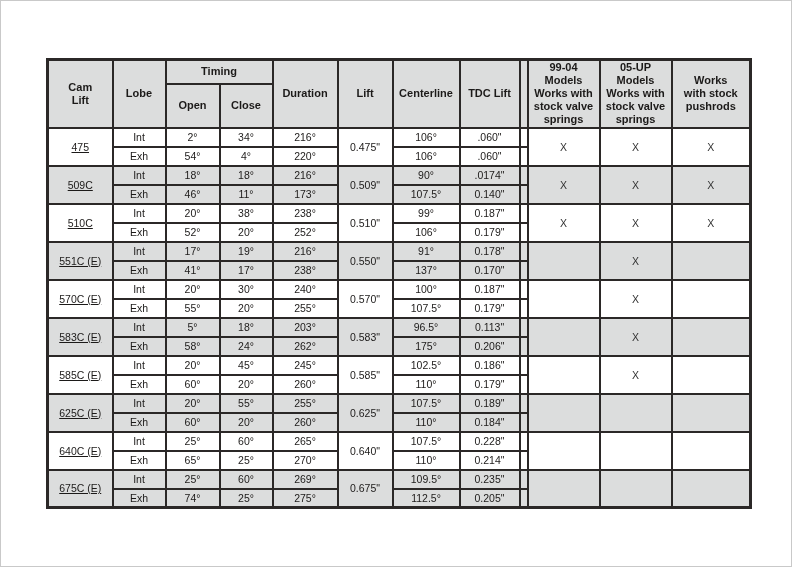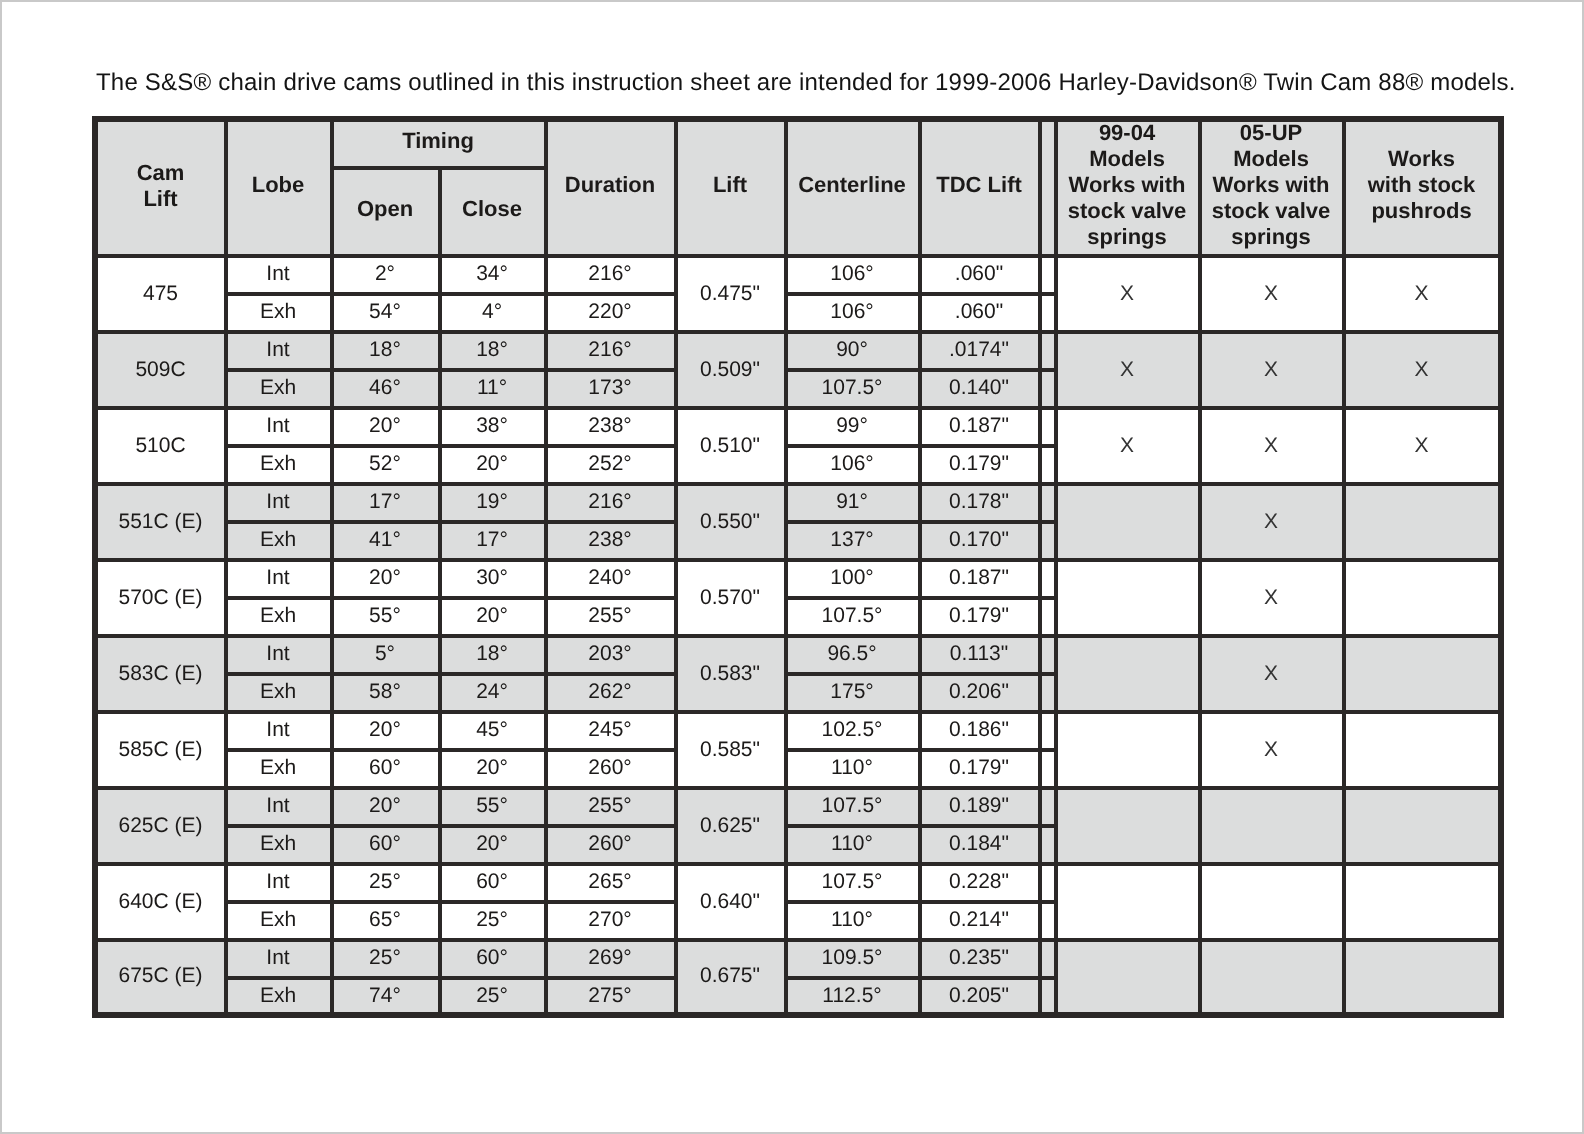--- a/index.html
+++ b/index.html
@@ -57,29 +57,28 @@
   thead tr.h2 { height: 44px; }
   tbody td {
     font-size: 10.5px;
     height: 19px;
     background: #ffffff;
   }
   tbody tr { height: 19px; }
   tbody tr.shaded td { background: var(--row-shade); }
   td.thin-b { border-bottom-width: 1px; }
   tbody tr.r2 td { border-top-width: 1px; }
-  td.cam-cell { font-size: 10.5px; }
+  td.cam-cell { font-size: 10.5px; text-decoration: underline; }
   td.mark { font-size: 10.5px; color: #333; }
   th.spacer, td.spacer { padding: 0; }
 </style>
 </head>
 <body>
 
 <div class="page">
-  <div class="intro">The S&amp;S® chain drive cams outlined in this instruction sheet are intended for 1999-2006 Harley-Davidson® Twin Cam 88® models.</div>
 
   <div class="tablewrap">
     <table class="cams">
       <colgroup>
         <col style="width:65px">
           <col style="width:53px">
           <col style="width:54px">
           <col style="width:53px">
         <col style="width:65px">
           <col style="width:55px">

